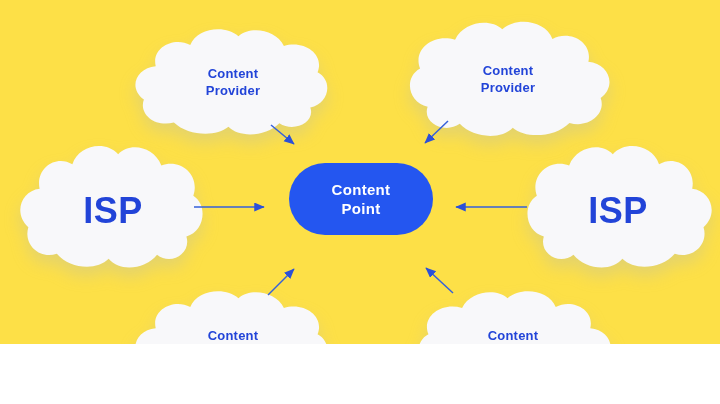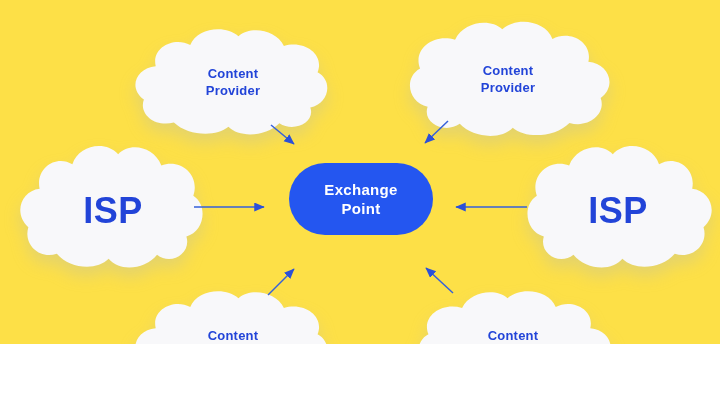--- a/index.html
+++ b/index.html
@@ -137,16 +137,16 @@
     </defs>
     <line x1="271" y1="125" x2="294" y2="144" stroke="#3560da" stroke-width="1.5" marker-end="url(#ah)"></line>
     <line x1="448" y1="121" x2="425" y2="143" stroke="#3560da" stroke-width="1.5" marker-end="url(#ah)"></line>
     <line x1="194" y1="207" x2="264" y2="207" stroke="#3560da" stroke-width="1.5" marker-end="url(#ah)"></line>
     <line x1="527" y1="207" x2="456" y2="207" stroke="#3560da" stroke-width="1.5" marker-end="url(#ah)"></line>
     <line x1="268" y1="295" x2="294" y2="269" stroke="#3560da" stroke-width="1.5" marker-end="url(#ah)"></line>
     <line x1="453" y1="293" x2="426" y2="268" stroke="#3560da" stroke-width="1.5" marker-end="url(#ah)"></line>
   </svg>
 
   <div class="pill">
-    <span class="label">Exchange Point</span>
+    <span class="label">Content Point</span>
   </div>
 
 </div>
 
 </body></html>

